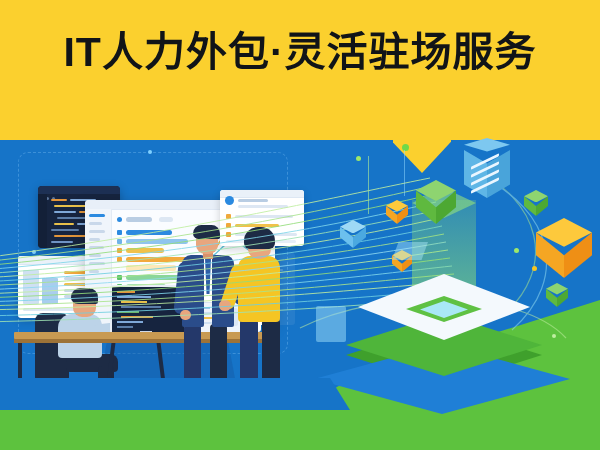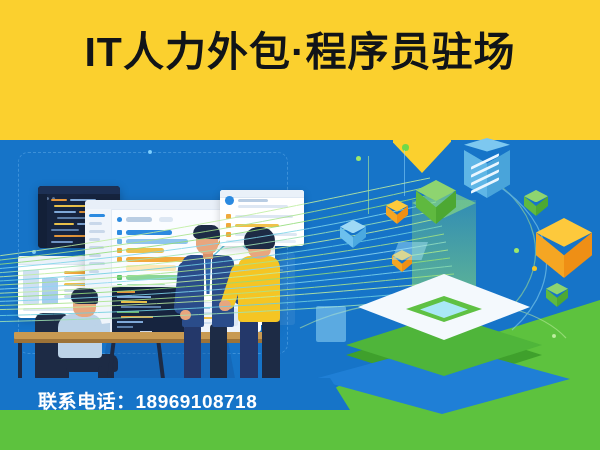--- a/index.html
+++ b/index.html
@@ -485,19 +485,18 @@
     <div class="sp" style="left:56px;top:18px;width:5px;height:5px;background:#9ee86a;"></div>
     <div class="sp" style="left:102px;top:6px;width:7px;height:7px;background:#6fd94a;"></div>
     <div class="sp" style="left:232px;top:128px;width:5px;height:5px;background:#f5c524;"></div>
     <div class="sp" style="left:214px;top:110px;width:5px;height:5px;background:#9ee86a;"></div>
     <div class="sp" style="left:252px;top:196px;width:4px;height:4px;background:#bfeea0;"></div>
     <div class="abs" style="left:68px;top:18px;width:1px;height:58px;background:rgba(180,240,150,.6);"></div>
     <div class="abs" style="left:104px;top:12px;width:1px;height:46px;background:rgba(150,220,255,.5);"></div>
   </div>
 
   <div class="abs" id="contact-strip"></div>
-  <div class="abs" id="contact">联系电话：18969108718</div>
 
   <div class="abs" id="headline-wrap">
-    <h1 id="headline">IT人力外包·程序员驻场</h1>
+    <h1 id="headline">IT人力外包·灵活驻场服务</h1>
   </div>
 
 </div>
 
 </body></html>

